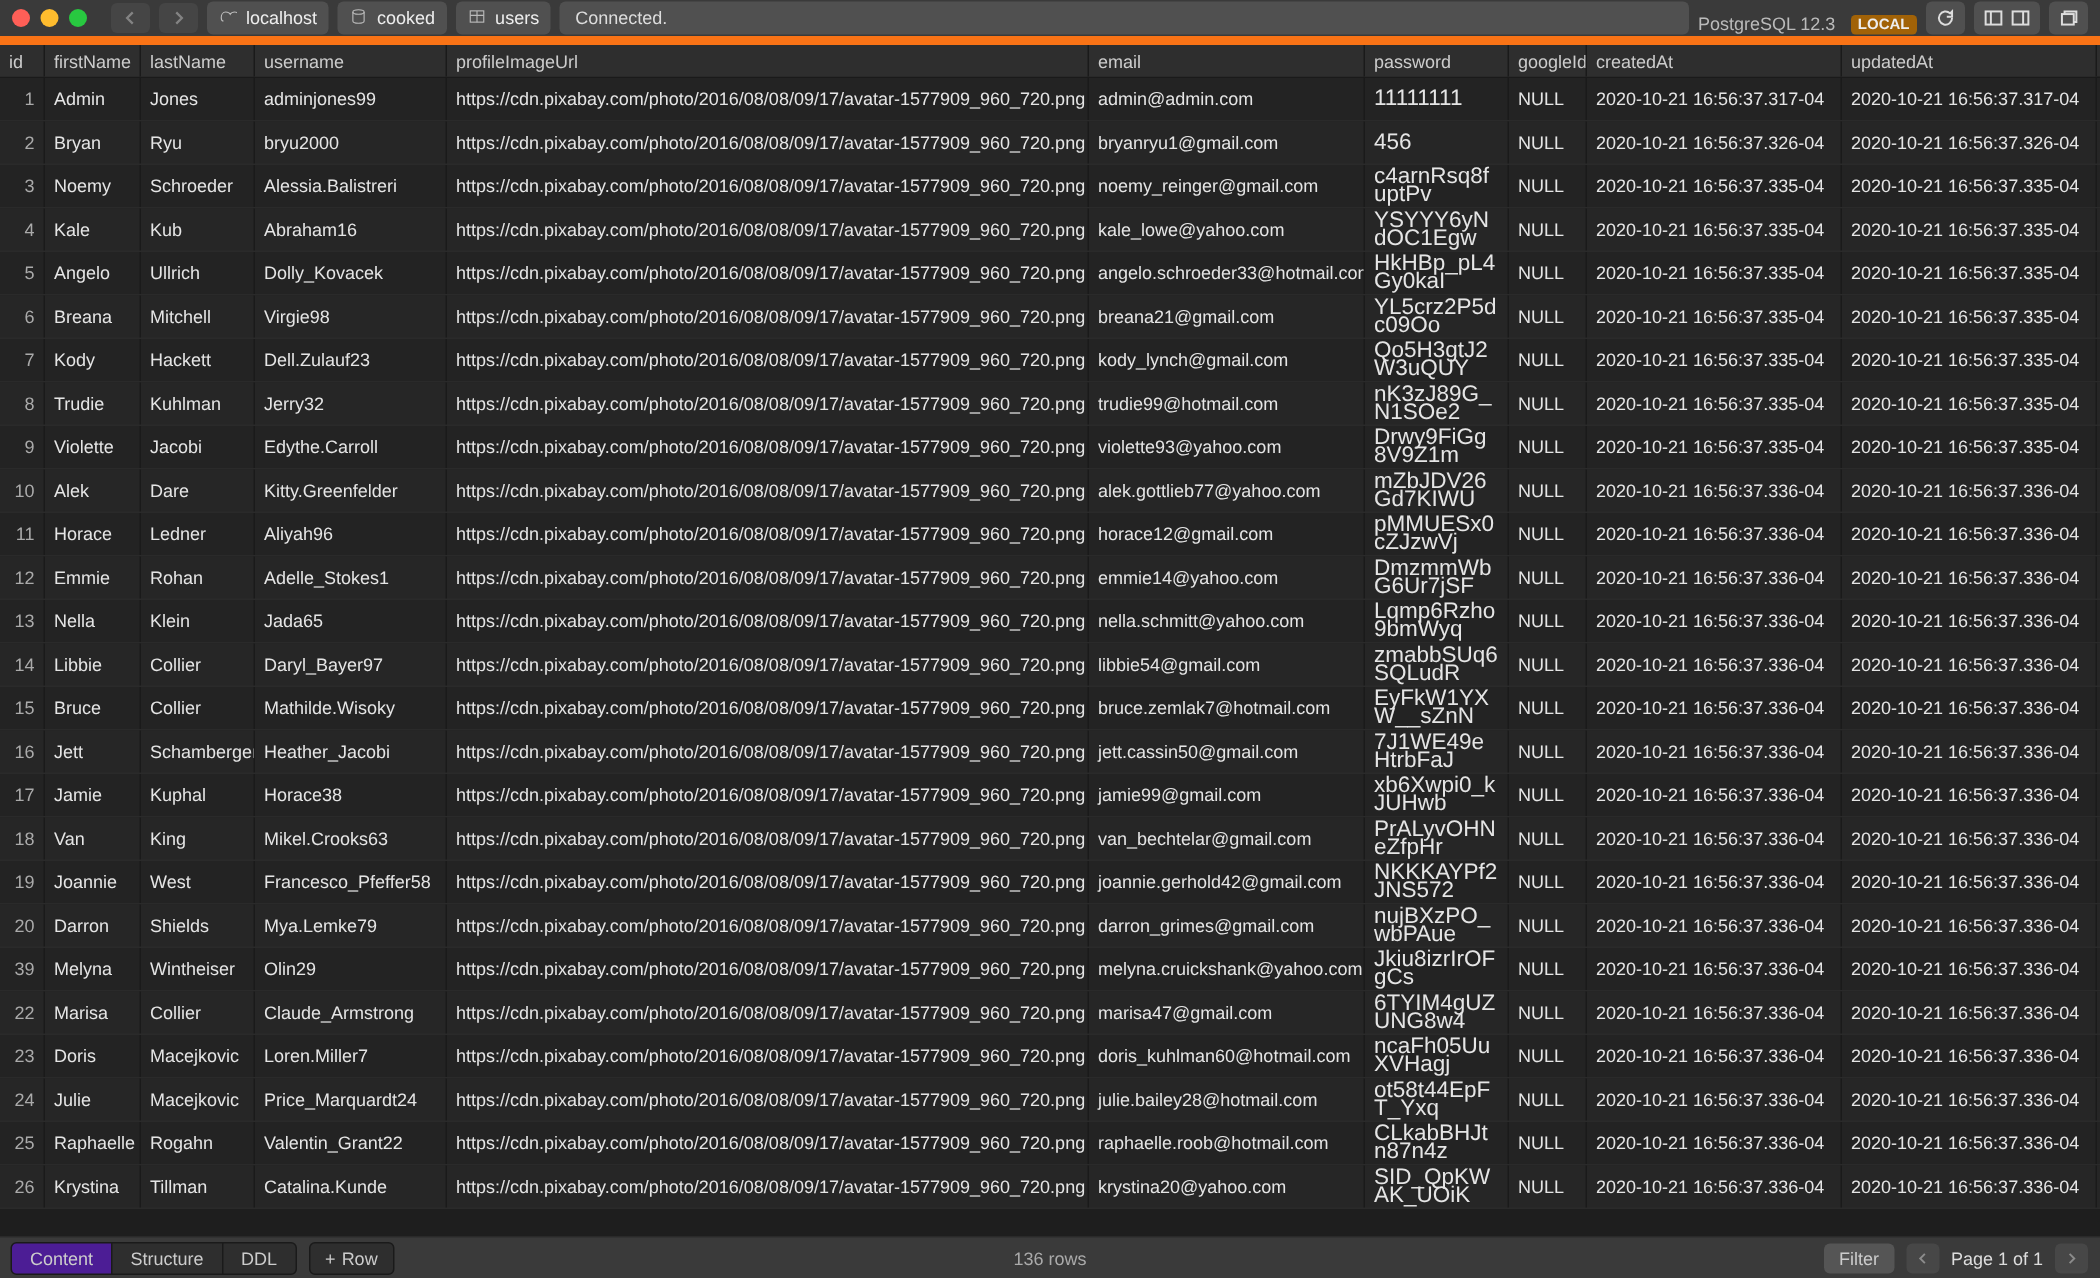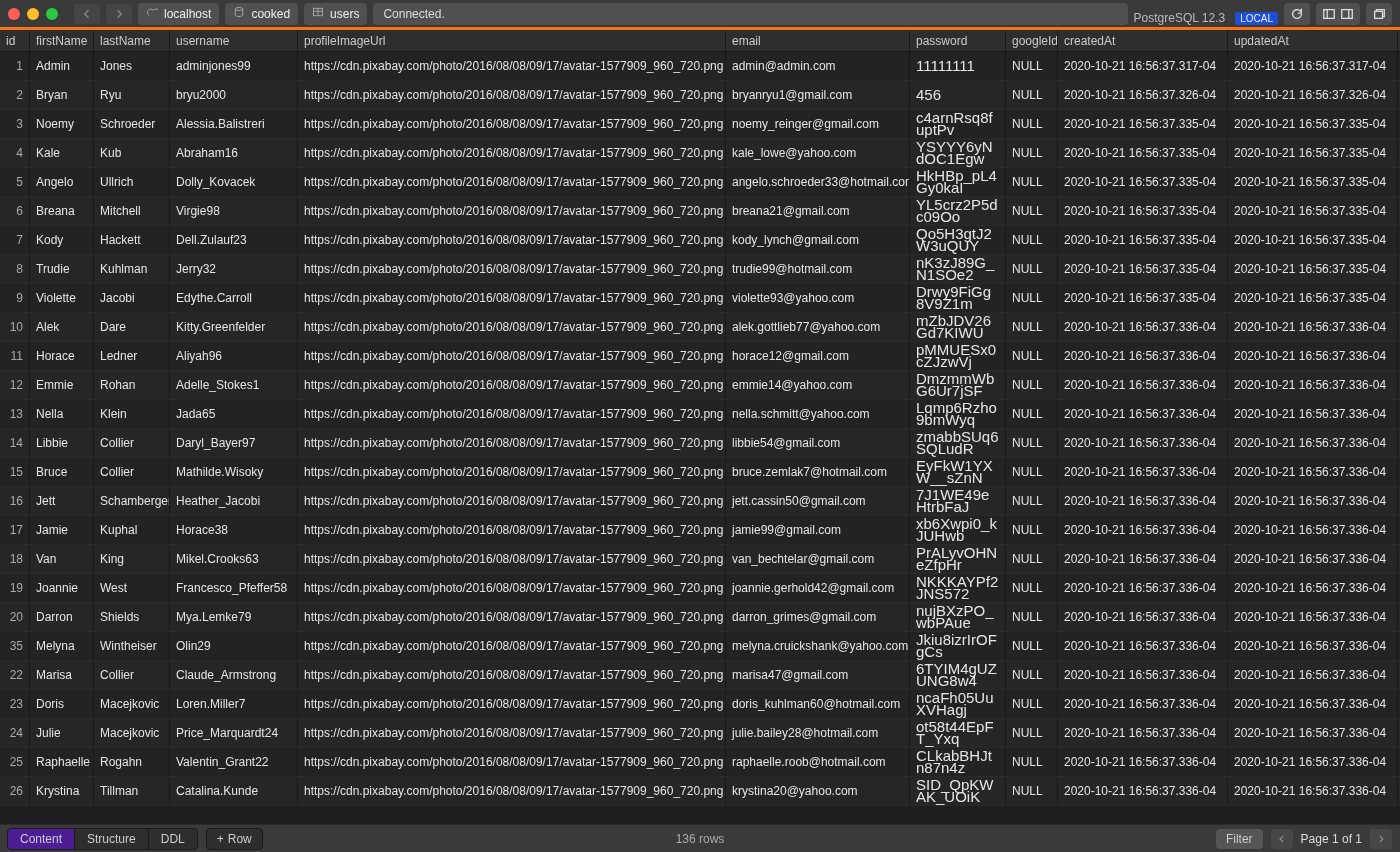--- a/index.html
+++ b/index.html
@@ -1,28 +1,28 @@
 <!DOCTYPE html>
 <html><head>
 <meta charset="utf-8">
 <style>
   html,body{margin:0;padding:0;width:1400px;height:852px;background:#1e1e1e;font-family:-apple-system,BlinkMacSystemFont,"Segoe UI",Helvetica,Arial,sans-serif;color:#ddd;overflow:hidden;font-size:12px}
   *{box-sizing:border-box}
-  .toolbar{height:30px;background:#3a3a3a;border-bottom:3px solid #f97316;display:flex;align-items:center;padding:0 8px;gap:6px}
+  .toolbar{height:30px;background:#3a3a3a;border-bottom:6px solid #f97316;display:flex;align-items:center;padding:0 8px;gap:6px}
   .traffic{display:flex;gap:7px;margin-right:10px}
   .light{width:12px;height:12px;border-radius:50%}
   .red{background:#ff5f57}.yellow{background:#febc2e}.green{background:#28c840}
   .navbtn{width:26px;height:20px;border-radius:4px;background:#505050;display:flex;align-items:center;justify-content:center;color:#ccc}
   .navbtn.disabled{opacity:.5}
   .crumb{display:flex;align-items:center;height:22px;padding:0 8px;border-radius:4px;background:#505050;color:#eee;gap:6px}
   .crumb svg,.navbtn svg{width:12px;height:12px;fill:#ccc;stroke:#ccc}
   .status{background:#505050;border-radius:4px;padding:0 10px;height:22px;display:flex;align-items:center;flex:1;min-width:0}
   .rightbtns{display:flex;gap:6px;align-items:flex-end}
   .dbver{color:#bbb;margin-right:4px}
-  .badge{background:#1d4ed8;color:#eee;padding:1px 5px;border-radius:3px;font-size:10px;font-weight:400}
+  .badge{background:#a16207;color:#eee;padding:1px 5px;border-radius:3px;font-size:10px;font-weight:700}
   .sqbtn{width:26px;height:22px;border-radius:4px;background:#505050;display:flex;align-items:center;justify-content:center}
   .sqbtn.group{width:auto;padding:0 6px;gap:4px}
   .sqbtn svg{width:14px;height:14px;fill:none;stroke:#ddd;stroke-width:1.5}
   .header{height:22px;background:#2e2e2e;display:flex;border-bottom:1px solid #1a1a1a;color:#ccc}
   .col{border-right:1px solid #1a1a1a;padding:3px 6px;white-space:nowrap;overflow:hidden;text-overflow:ellipsis}
   .header .col{display:flex;align-items:center;background:#2e2e2e}
   .c-id{width:30px;text-align:right}
   .c-fn{width:64px}.c-ln{width:76px}.c-un{width:128px}.c-img{width:428px}.c-em{width:184px}.c-pw{width:96px}.c-gid{width:52px}.c-ca{width:170px}.c-ua{width:170px}
   .tbody{height:772px;overflow:hidden}
   .row{height:29px;display:flex;border-bottom:1px solid #2a2a2a;align-items:stretch}
@@ -363,21 +363,21 @@
       <div class="col c-ln">Shields</div>
       <div class="col c-un">Mya.Lemke79</div>
       <div class="col c-img">https://cdn.pixabay.com/photo/2016/08/08/09/17/avatar-1577909_960_720.png</div>
       <div class="col c-em">darron_grimes@gmail.com</div>
       <div class="col c-pw">nujBXzPO_wbPAue</div>
       <div class="col c-gid null">NULL</div>
       <div class="col c-ca">2020-10-21 16:56:37.336-04</div>
       <div class="col c-ua">2020-10-21 16:56:37.336-04</div>
     </div>
     <div class="row">
-      <div class="col c-id">35</div>
+      <div class="col c-id">39</div>
       <div class="col c-fn">Melyna</div>
       <div class="col c-ln">Wintheiser</div>
       <div class="col c-un">Olin29</div>
       <div class="col c-img">https://cdn.pixabay.com/photo/2016/08/08/09/17/avatar-1577909_960_720.png</div>
       <div class="col c-em">melyna.cruickshank@yahoo.com</div>
       <div class="col c-pw">Jkiu8izrIrOFgCs</div>
       <div class="col c-gid null">NULL</div>
       <div class="col c-ca">2020-10-21 16:56:37.336-04</div>
       <div class="col c-ua">2020-10-21 16:56:37.336-04</div>
     </div>

